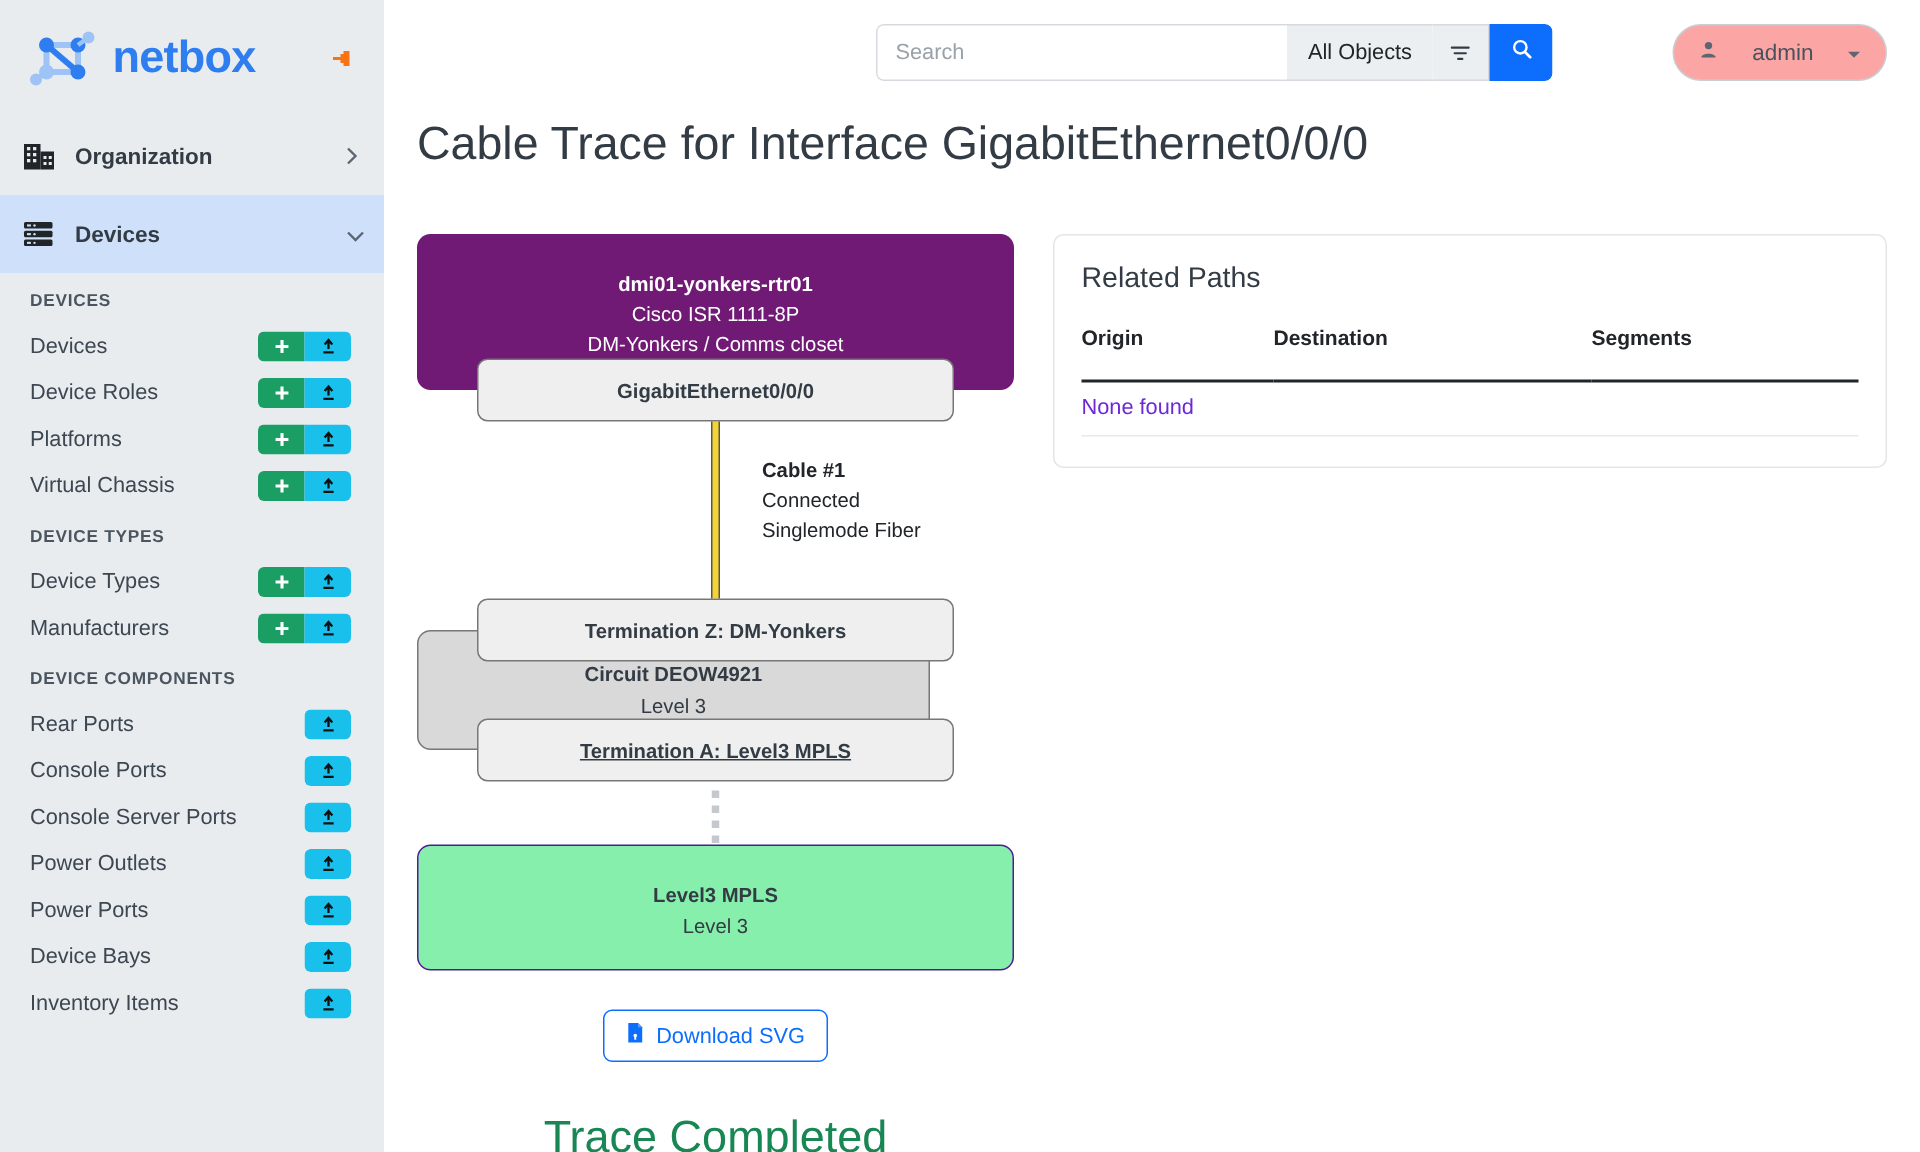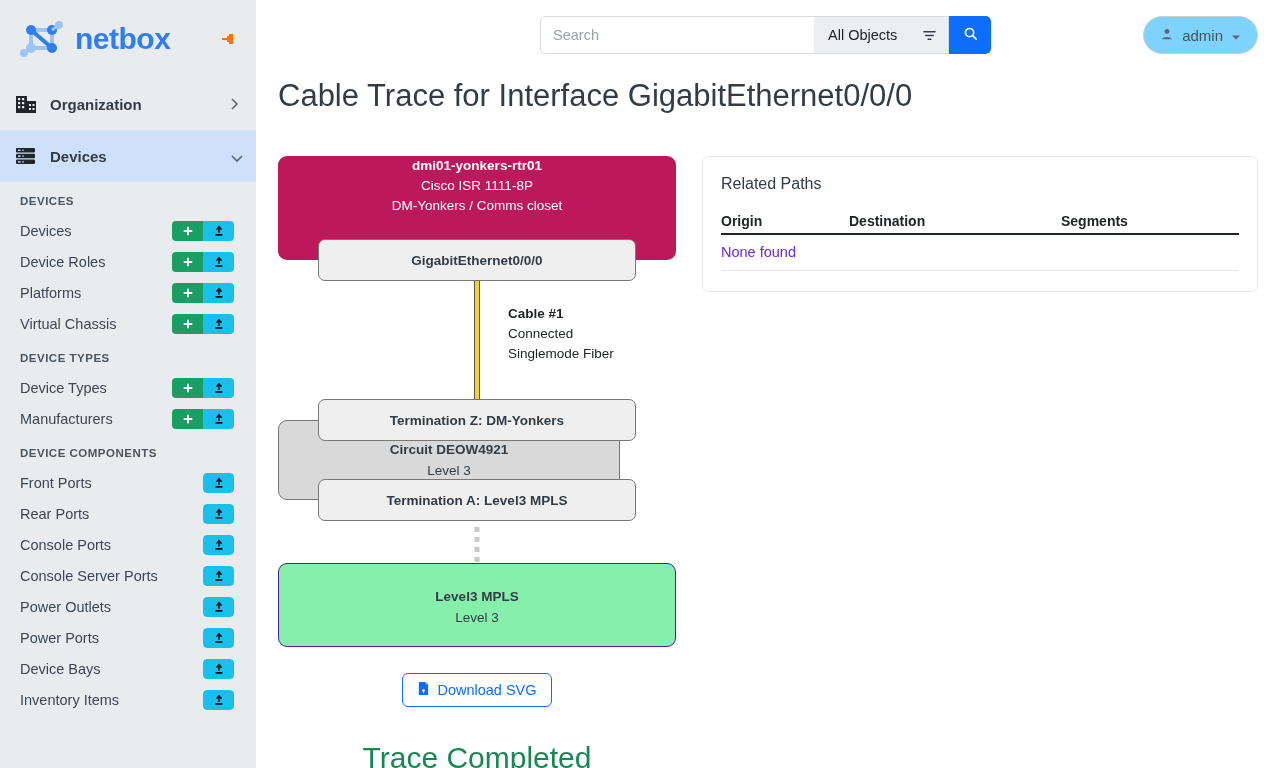--- a/index.html
+++ b/index.html
@@ -79,20 +79,21 @@
   .mini-btn.only { border-radius: 4px; width: 31px; }
   .mini-btn svg { display: block; }
 
   
   .main { flex: 1; height: 768px; position: relative; background: #fff; overflow: hidden; }
 
   .topbar {
     height: 70px;
     display: flex; align-items: center;
     padding: 0 22px;
+    margin-left: 44px;
   }
   .search-wrap {
     display: flex; align-items: stretch;
     height: 38px; margin: 0 auto 0 262px;
     border-radius: 5px; overflow: hidden;
   }
   .search-input {
     width: 274px; height: 38px;
     border: 1px solid #d6dade; border-right: none;
     border-radius: 5px 0 0 5px;
@@ -112,39 +113,40 @@
     background: #eceff1; border: 1px solid #d6dade; border-left: none;
     width: 38px; cursor: pointer;
   }
   .search-btn {
     background: #0d6efd; width: 42px;
     display: flex; align-items: center; justify-content: center;
     cursor: pointer; border-radius: 0 5px 5px 0;
   }
   .user-btn {
     margin-left: auto;
-    display: flex; align-items: center; gap: 8px;
+    display: flex; align-items: center; gap: 22px;
     height: 38px; padding: 0 16px;
     border: 1px solid #c9ced3; border-radius: 19px;
-    font-size: 15px; color: #49525b; cursor: pointer; background: #7dd3fc;
+    font-size: 15px; color: #49525b; cursor: pointer; background: #fca5a5;
   }
 
   .page-title {
     font-size: 31px; color: #333c45; font-weight: 400;
     padding: 8px 0 0 22px;
   }
 
   .content { display: flex; padding: 42px 22px 0 22px; gap: 26px; }
 
   
   .trace { width: 398px; flex: 0 0 398px; position: relative; }
   .node-device {
     width: 398px; height: 104px;
-    background: #be185d; border-radius: 9px;
+    background: #701a75; border-radius: 9px;
     color: #fff; text-align: center;
+    padding-top: 24px;
     position: relative; z-index: 1;
   }
   .node-device .t1 { font-size: 13.5px; font-weight: 700; line-height: 20px; }
   .node-device .t2 { font-size: 13.5px; line-height: 20px; }
   .node-device .t3 { font-size: 13.5px; line-height: 20px; }
 
   .node-term {
     width: 318px; height: 42px; margin: -21px auto 0 auto;
     background: #efefef; border: 1px solid #777; border-radius: 7px;
     display: flex; align-items: center; justify-content: center;
@@ -170,21 +172,21 @@
   .node-circuit {
     width: 342px; height: 80px;
     background: #d9d9d9; border: 1px solid #777; border-radius: 9px;
     text-align: center; color: #333c45;
     padding-top: 18px;
     position: relative; z-index: 1;
   }
   .node-circuit .c-title { font-size: 13.5px; font-weight: 700; line-height: 21px; }
   .node-circuit .c-sub { font-size: 13.5px; font-weight: 400; line-height: 21px; }
   .term-over-top { margin: 0 auto -21px auto; }
-  .term-over-bot { margin: -21px auto 0 auto; }
+  .term-over-bot { margin: -21px auto 0 auto; text-decoration: underline; }
 
   .dotted-gap { height: 42px; position: relative; }
   .dot { position: absolute; left: 50%; transform: translateX(-50%); width: 5px; height: 5px; background: #c5c9cd; }
 
   .node-endpoint {
     width: 398px; height: 84px;
     background: #86efac; border: 1px solid #4c1d95; border-radius: 9px;
     text-align: center; color: #333c45; padding-top: 22px;
   }
   .node-endpoint .e-title { font-size: 13.5px; font-weight: 700; line-height: 21px; }
@@ -201,25 +203,25 @@
     text-align: center; color: #198754;
     font-size: 30px; font-weight: 400; margin-top: 34px;
   }
 
   
   .side-col { flex: 1; }
   .card {
     border: 1px solid #e3e6e9; border-radius: 7px;
     background: #fff; padding: 18px 18px 20px 18px;
   }
-  .card-title { font-size: 16px; color: #333c45; font-weight: 400; margin-bottom: 20px; }
+  .card-title { font-size: 19px; color: #333c45; font-weight: 400; margin-bottom: 20px; }
   table.paths { width: 100%; border-collapse: collapse; }
   table.paths th {
     text-align: left; font-size: 14px; font-weight: 700; color: #212529;
-    padding-bottom: 4px; border-bottom: 2px solid #212529;
+    padding-bottom: 20px; border-bottom: 2px solid #212529;
   }
   table.paths th.c-origin { width: 128px; }
   table.paths th.c-dest { width: 212px; }
   table.paths td {
     font-size: 14.5px; color: #6d28d9;
     padding: 9px 0 10px 0; border-bottom: 1px solid #e6e8ea;
   }
 </style>
 </head>
 <body>
@@ -396,31 +398,20 @@
             <svg viewBox="0 0 14 14" width="12" height="12">
               <path d="M7 2 L7 9 M4 5.5 L7 2 L10 5.5" stroke="#111" stroke-width="1.8" fill="none"></path>
               <path d="M3 11.5 H11" stroke="#111" stroke-width="1.8"></path>
             </svg>
           </span>
       </span>
     </div>
 
     <div class="section-label">DEVICE COMPONENTS</div>
     <div class="nav-item">
-      <span class="lbl">Front Ports</span>
-      <span class="btn-pair">
-        <span class="mini-btn imp only">
-            <svg viewBox="0 0 14 14" width="12" height="12">
-              <path d="M7 2 L7 9 M4 5.5 L7 2 L10 5.5" stroke="#111" stroke-width="1.8" fill="none"></path>
-              <path d="M3 11.5 H11" stroke="#111" stroke-width="1.8"></path>
-            </svg>
-          </span>
-      </span>
-    </div>
-    <div class="nav-item">
       <span class="lbl">Rear Ports</span>
       <span class="btn-pair">
         <span class="mini-btn imp only">
             <svg viewBox="0 0 14 14" width="12" height="12">
               <path d="M7 2 L7 9 M4 5.5 L7 2 L10 5.5" stroke="#111" stroke-width="1.8" fill="none"></path>
               <path d="M3 11.5 H11" stroke="#111" stroke-width="1.8"></path>
             </svg>
           </span>
       </span>
     </div>

